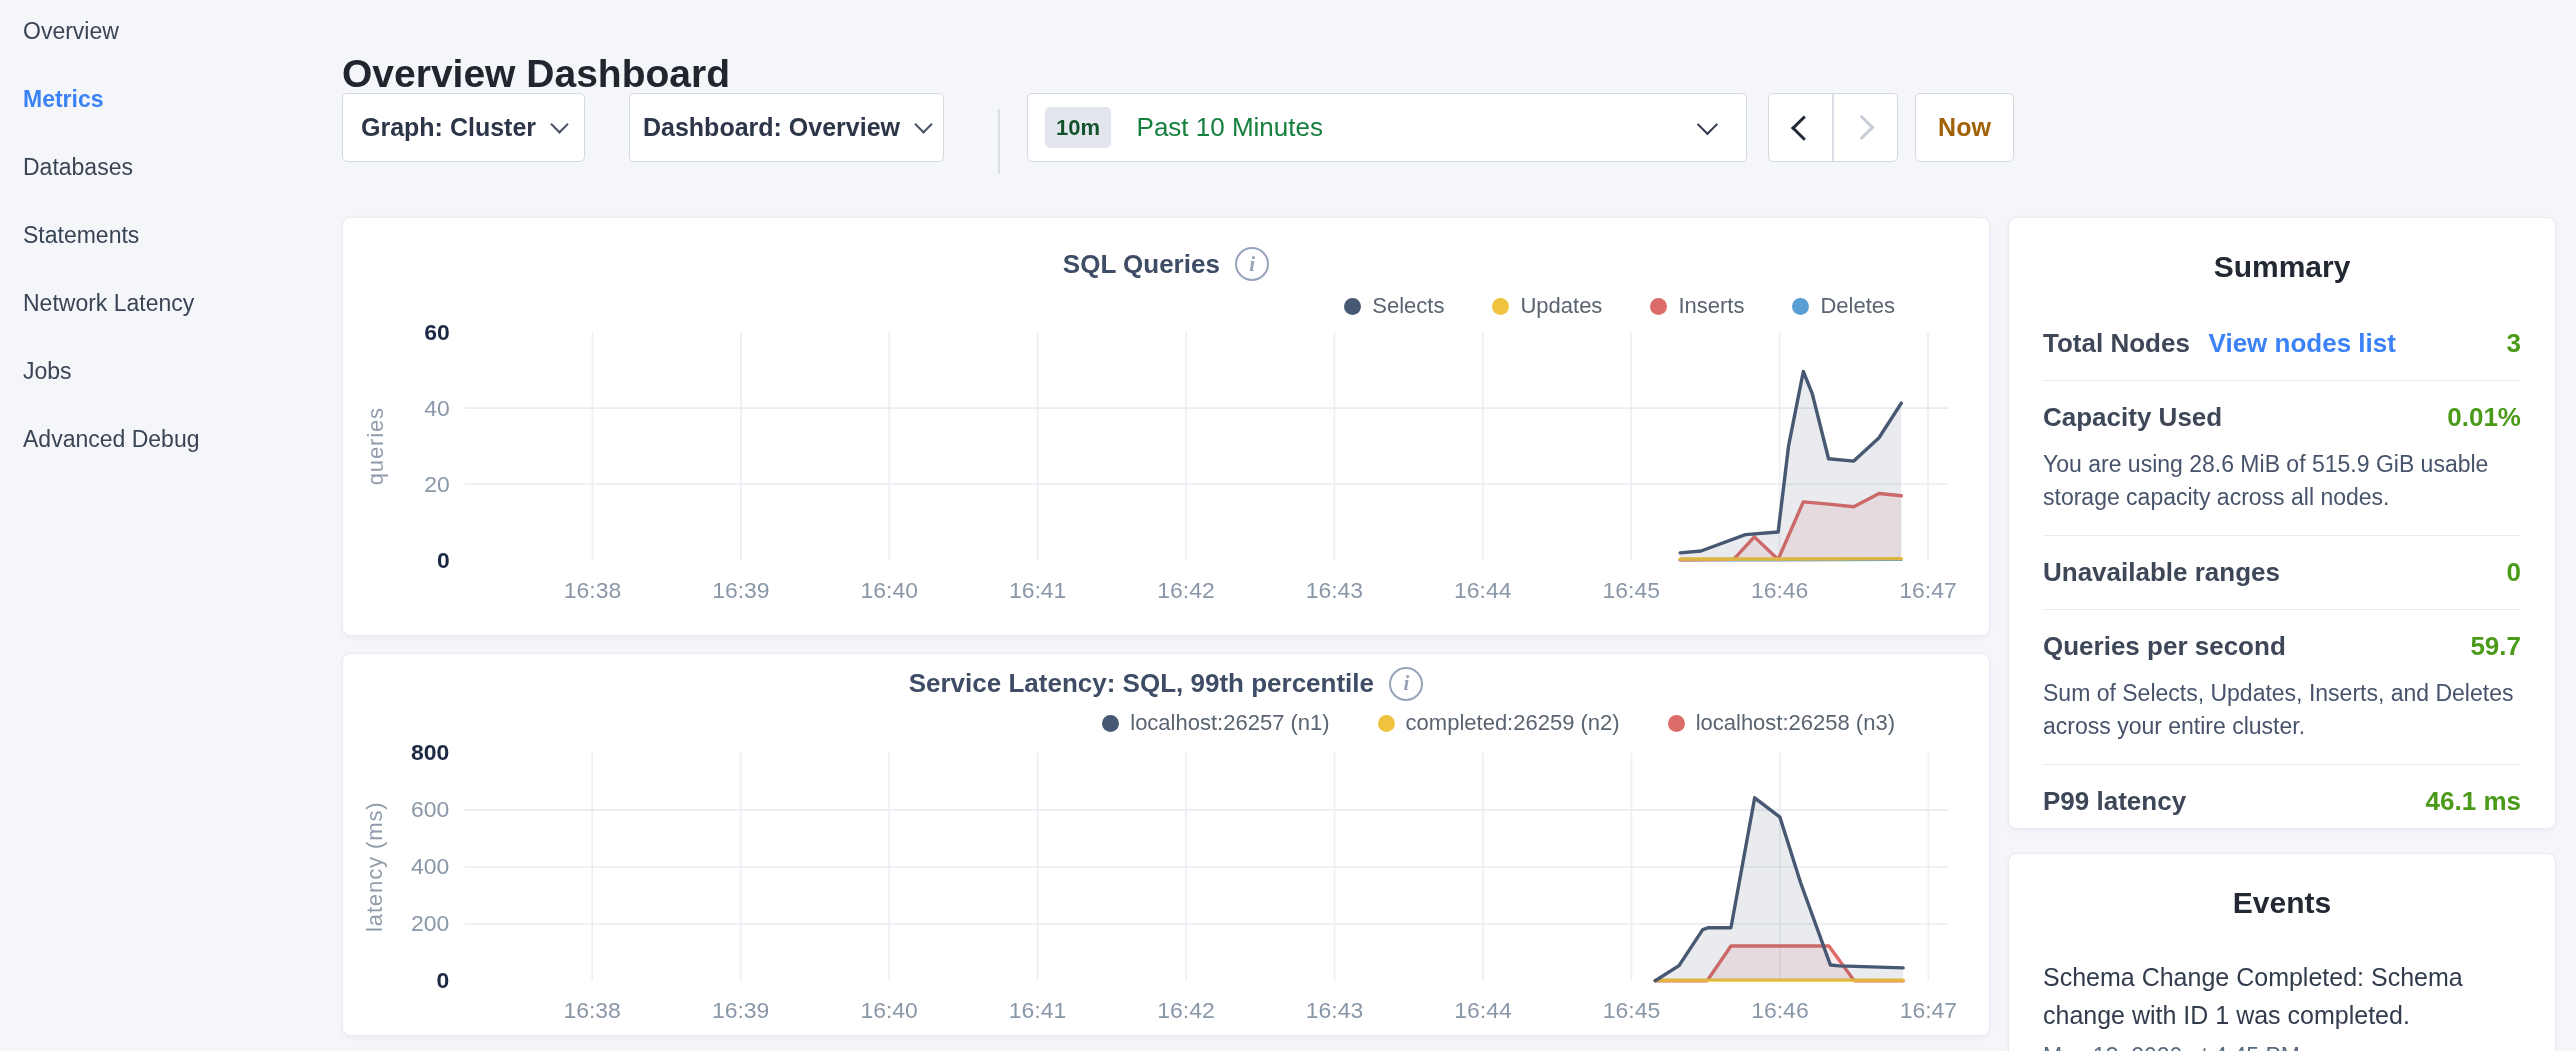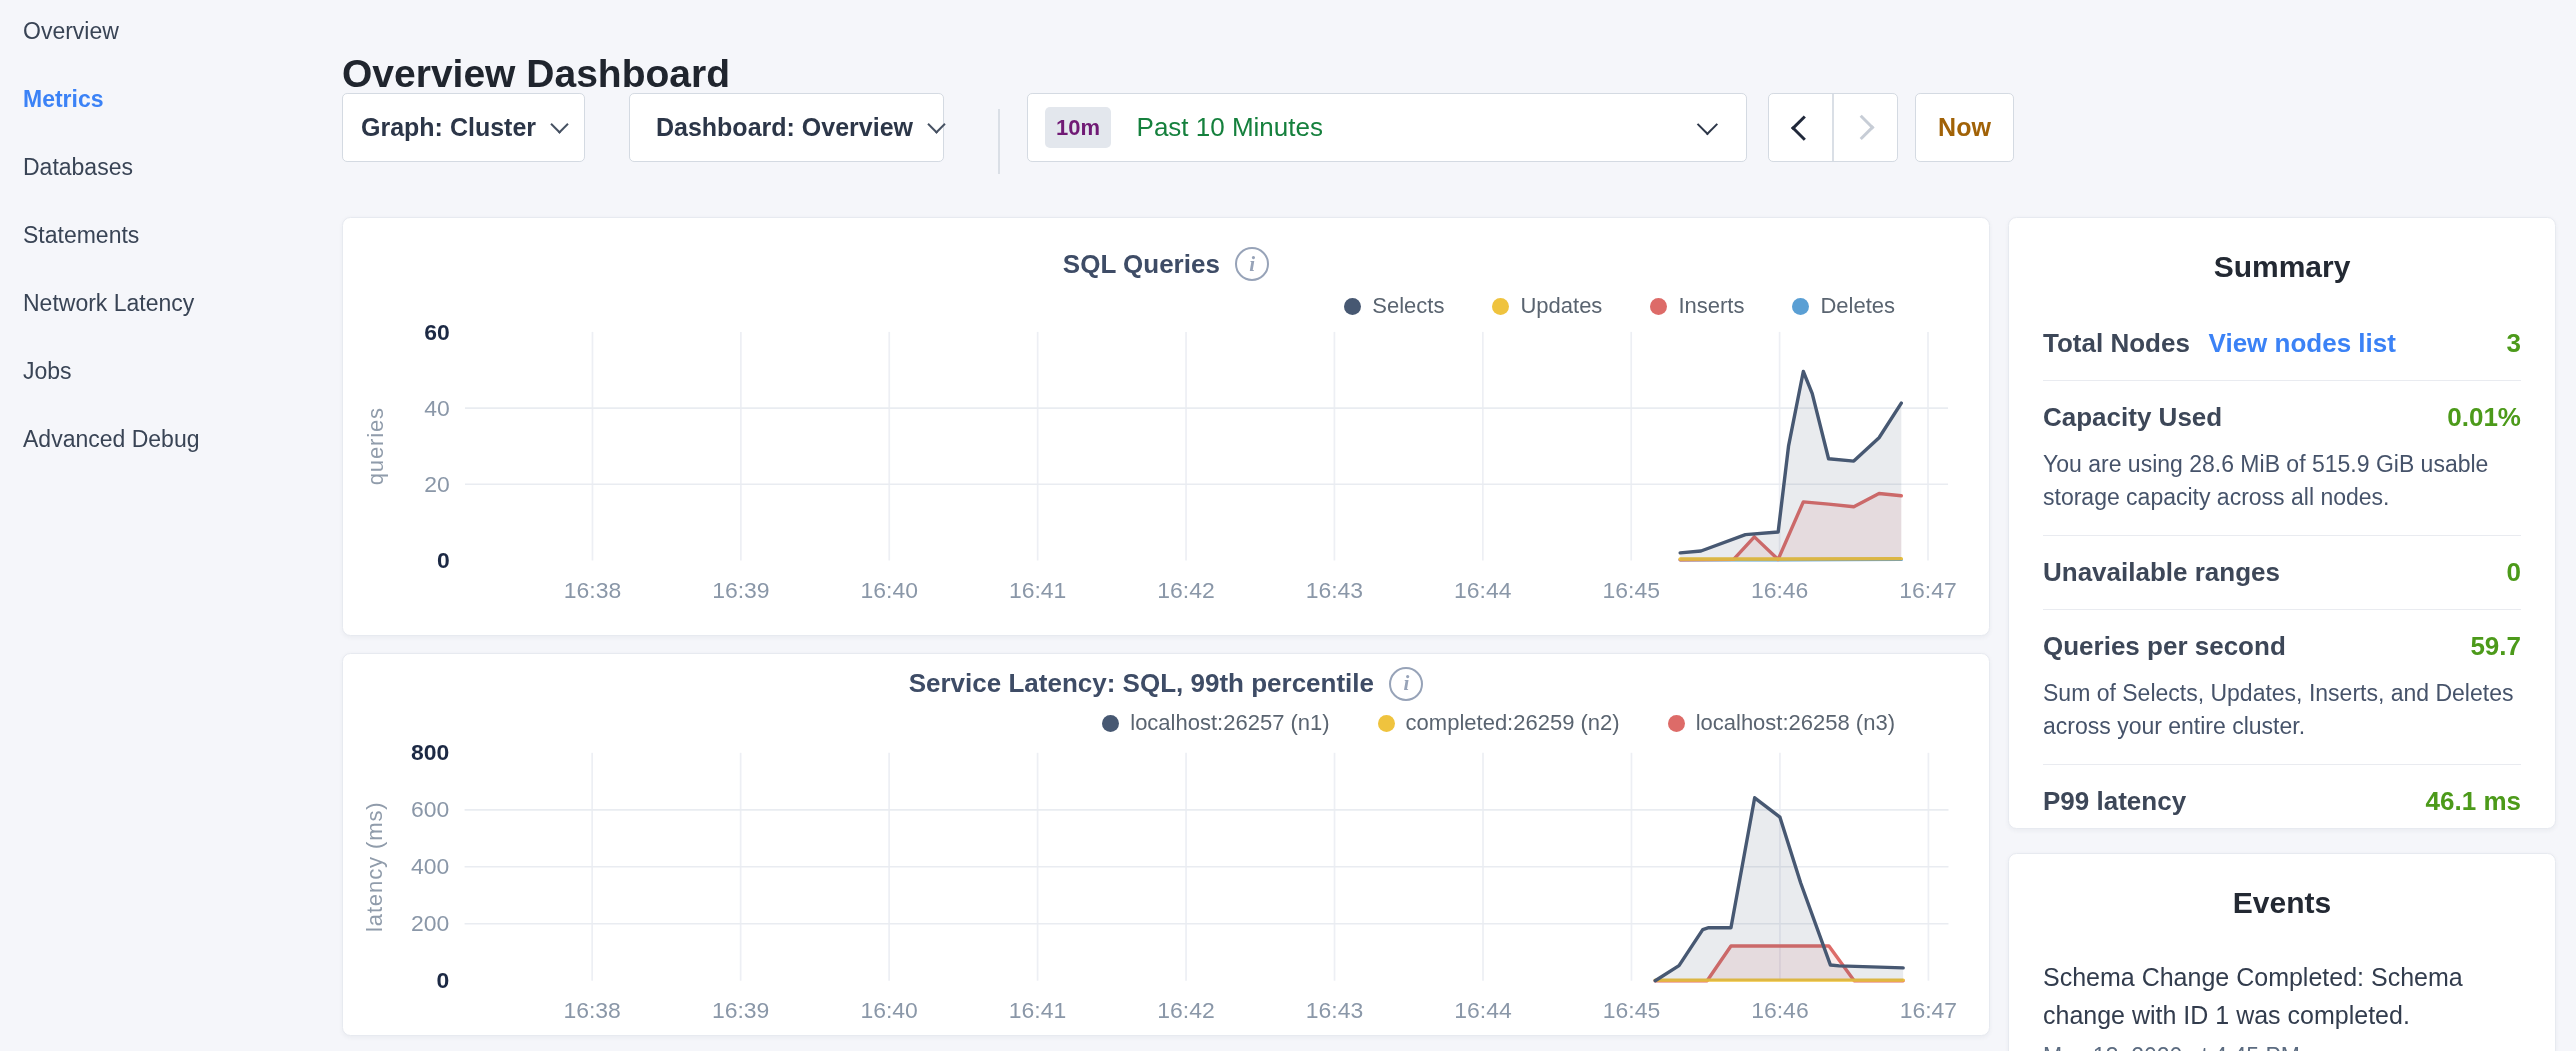--- a/index.html
+++ b/index.html
@@ -12,26 +12,26 @@
   .nav-item.active{color:#3b82f6;font-weight:700;}
 
   
   .page-title{position:absolute;left:342px;top:25.5px;font-size:39px;font-weight:600;color:#20252e;}
 
   
   .ctl{position:absolute;top:93px;height:69px;box-sizing:border-box;background:#fff;
        border:1.7px solid #d4dae2;border-radius:5.1px;display:flex;align-items:center;}
   .select-btn{justify-content:center;gap:17px;font-size:25px;font-weight:600;color:#2c3648;cursor:pointer;}
   #graph-dd{left:342px;width:243px;}
-  #dash-dd{left:629px;width:315px;justify-content:flex-end;}
+  #dash-dd{left:629px;width:315px;}
   .chev{width:11px;height:11px;border-right:2.6px solid #46516299;border-bottom:2.6px solid #465162;
         border-right-color:#465162;transform:rotate(45deg);margin-top:-6.8px;}
   .controls-divider{position:absolute;left:998px;top:109px;width:1.7px;height:65px;background:#dadfe6;}
   .time-picker{left:1027px;width:720px;padding-left:17px;cursor:pointer;}
-  .badge{background:#e3e7ed;border-radius:5.1px;padding:7.7px 11px;font-size:22px;font-weight:700;color:#701a75;}
+  .badge{background:#e3e7ed;border-radius:5.1px;padding:7.7px 11px;font-size:22px;font-weight:700;color:#14532d;}
   .tp-label{margin-left:25.5px;font-size:26px;font-weight:400;color:#15803d;}
   .tp-chev{position:absolute;right:31px;width:12.8px;height:12.8px;border-right:2.1px solid #2c3648;
            border-bottom:2.1px solid #2c3648;transform:rotate(45deg);margin-top:-6.8px;}
   .pager{left:1768px;width:130px;padding:0;}
   .pager-btn{flex:1;height:100%;display:flex;align-items:center;justify-content:center;cursor:pointer;}
   .pager-sep{width:1.7px;height:100%;background:#dadfe6;}
   .chevL{width:14.5px;height:14.5px;border-left:3.4px solid #20283a;border-bottom:3.4px solid #20283a;
          transform:rotate(45deg);margin-left:6.8px;}
   .chevR{width:14.5px;height:14.5px;border-left:3.4px solid #c7cdd6;border-bottom:3.4px solid #c7cdd6;
          transform:rotate(225deg);margin-right:6.8px;}

